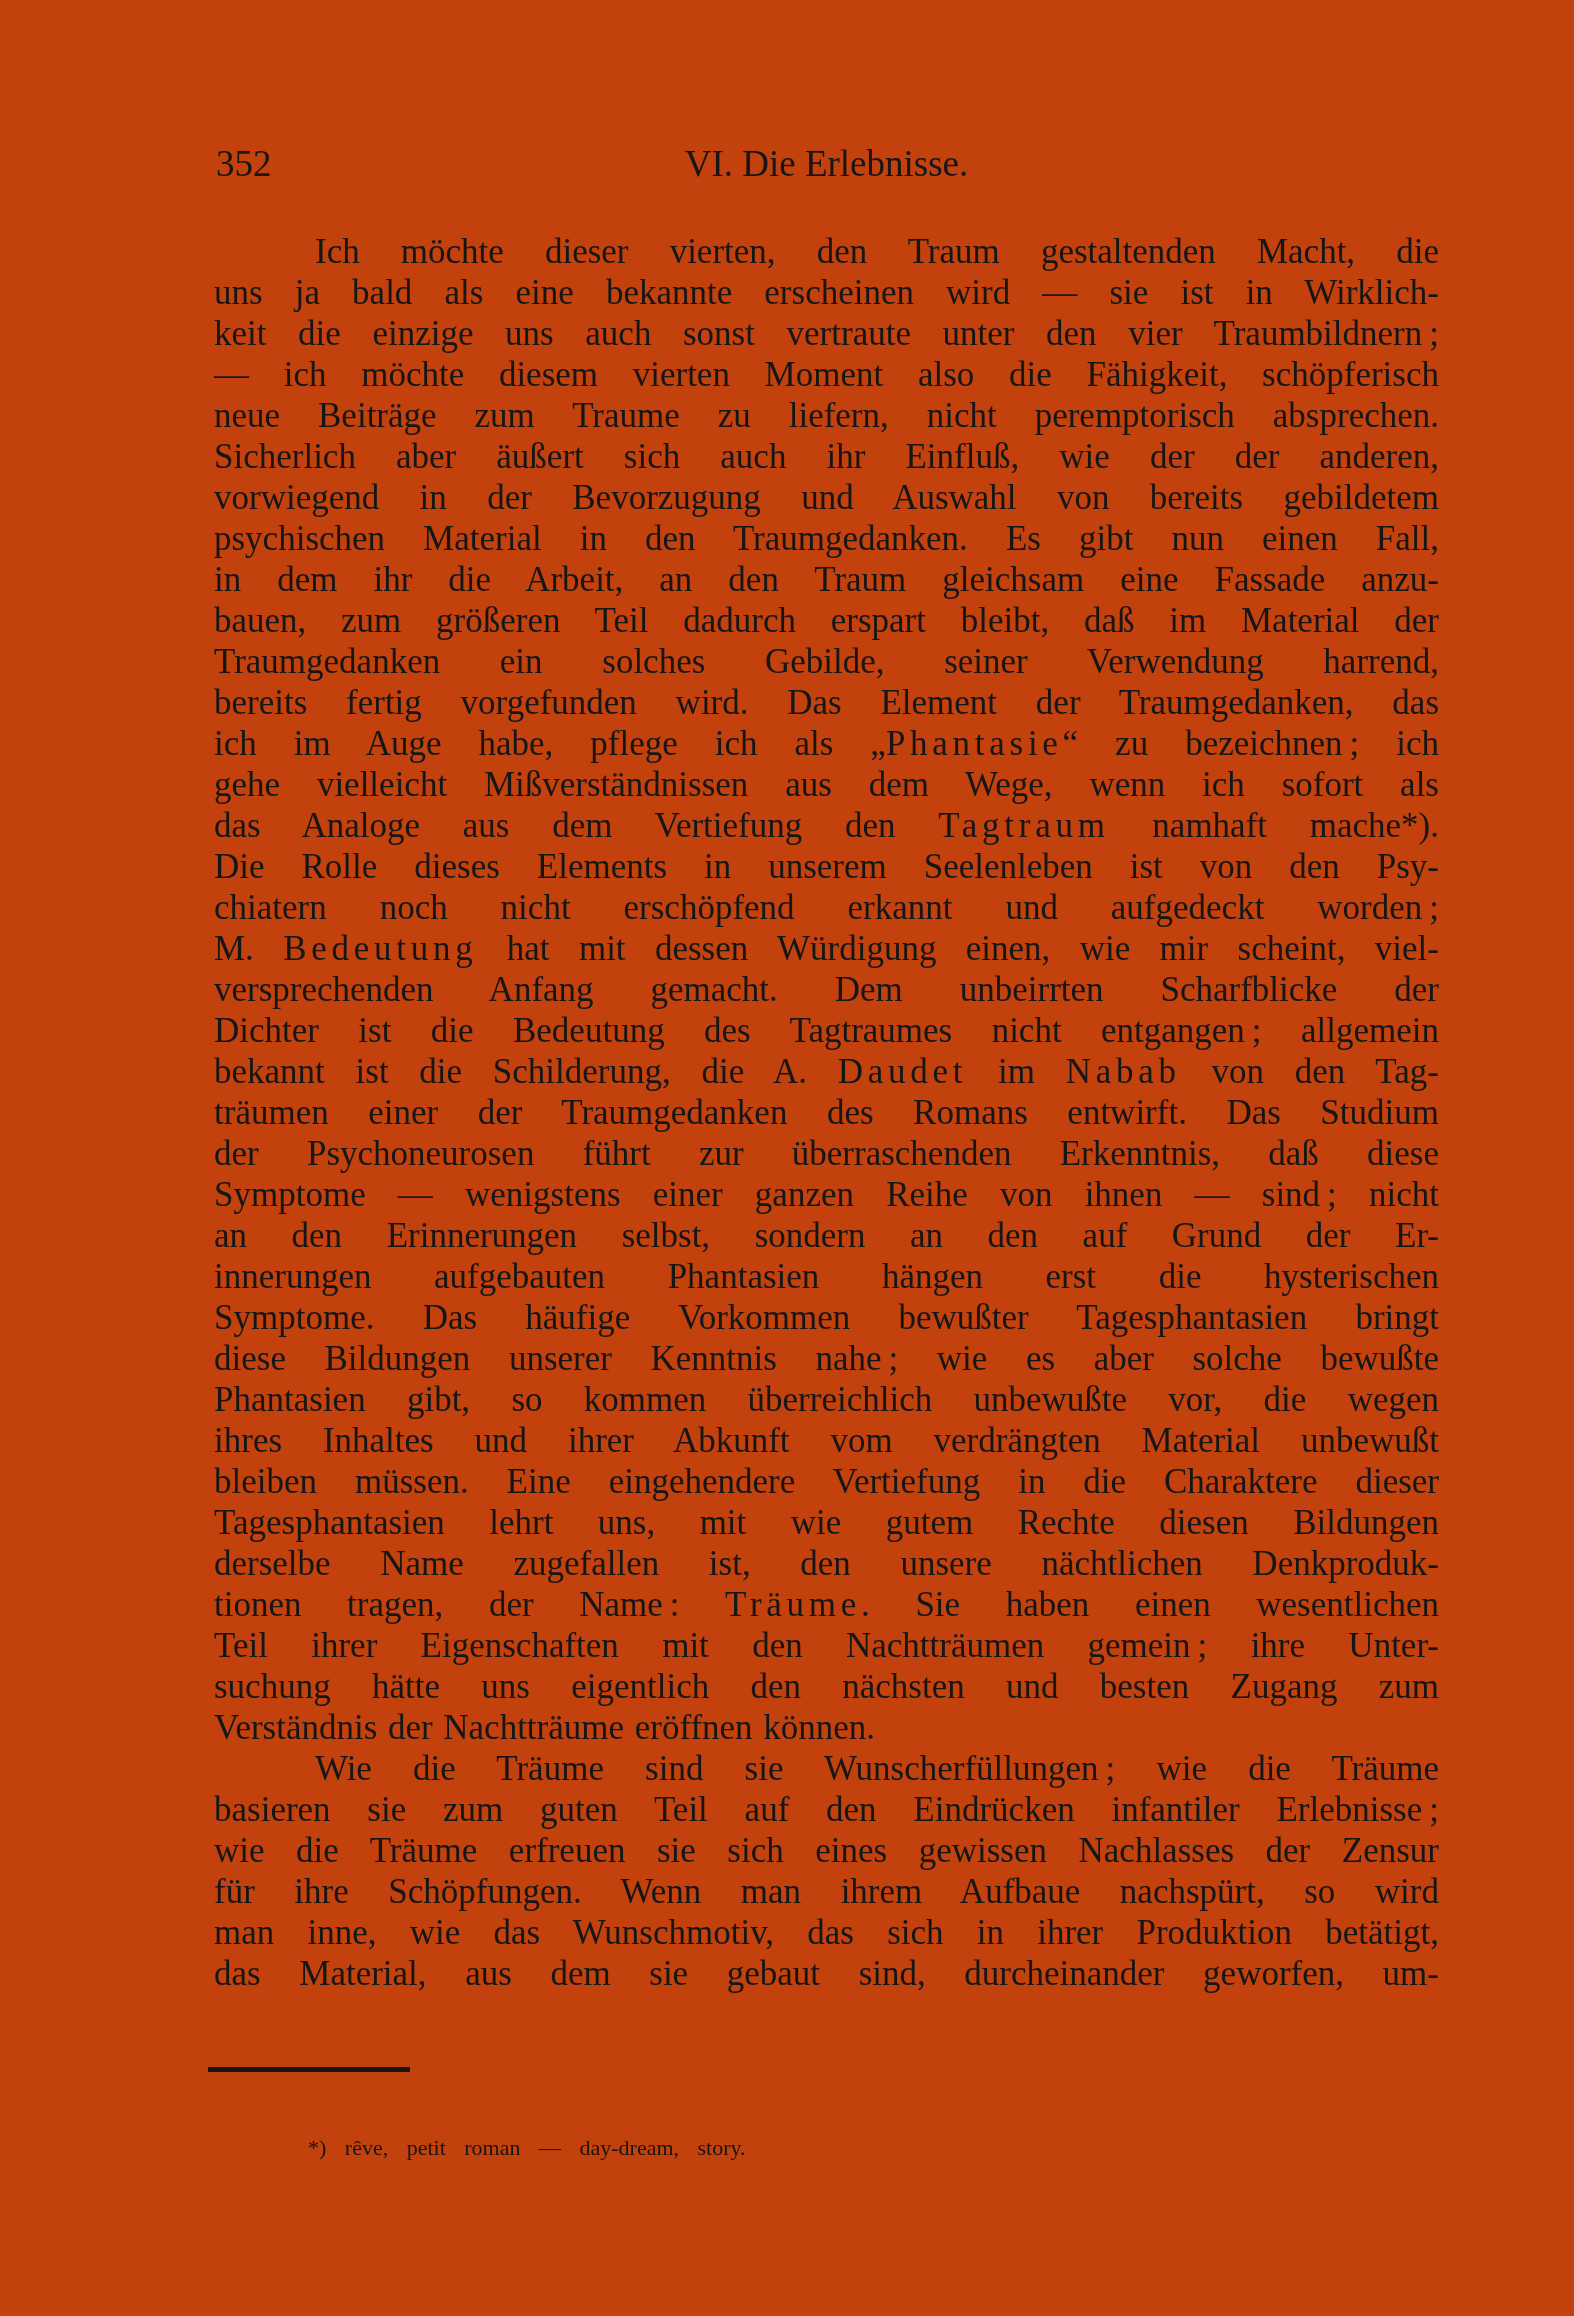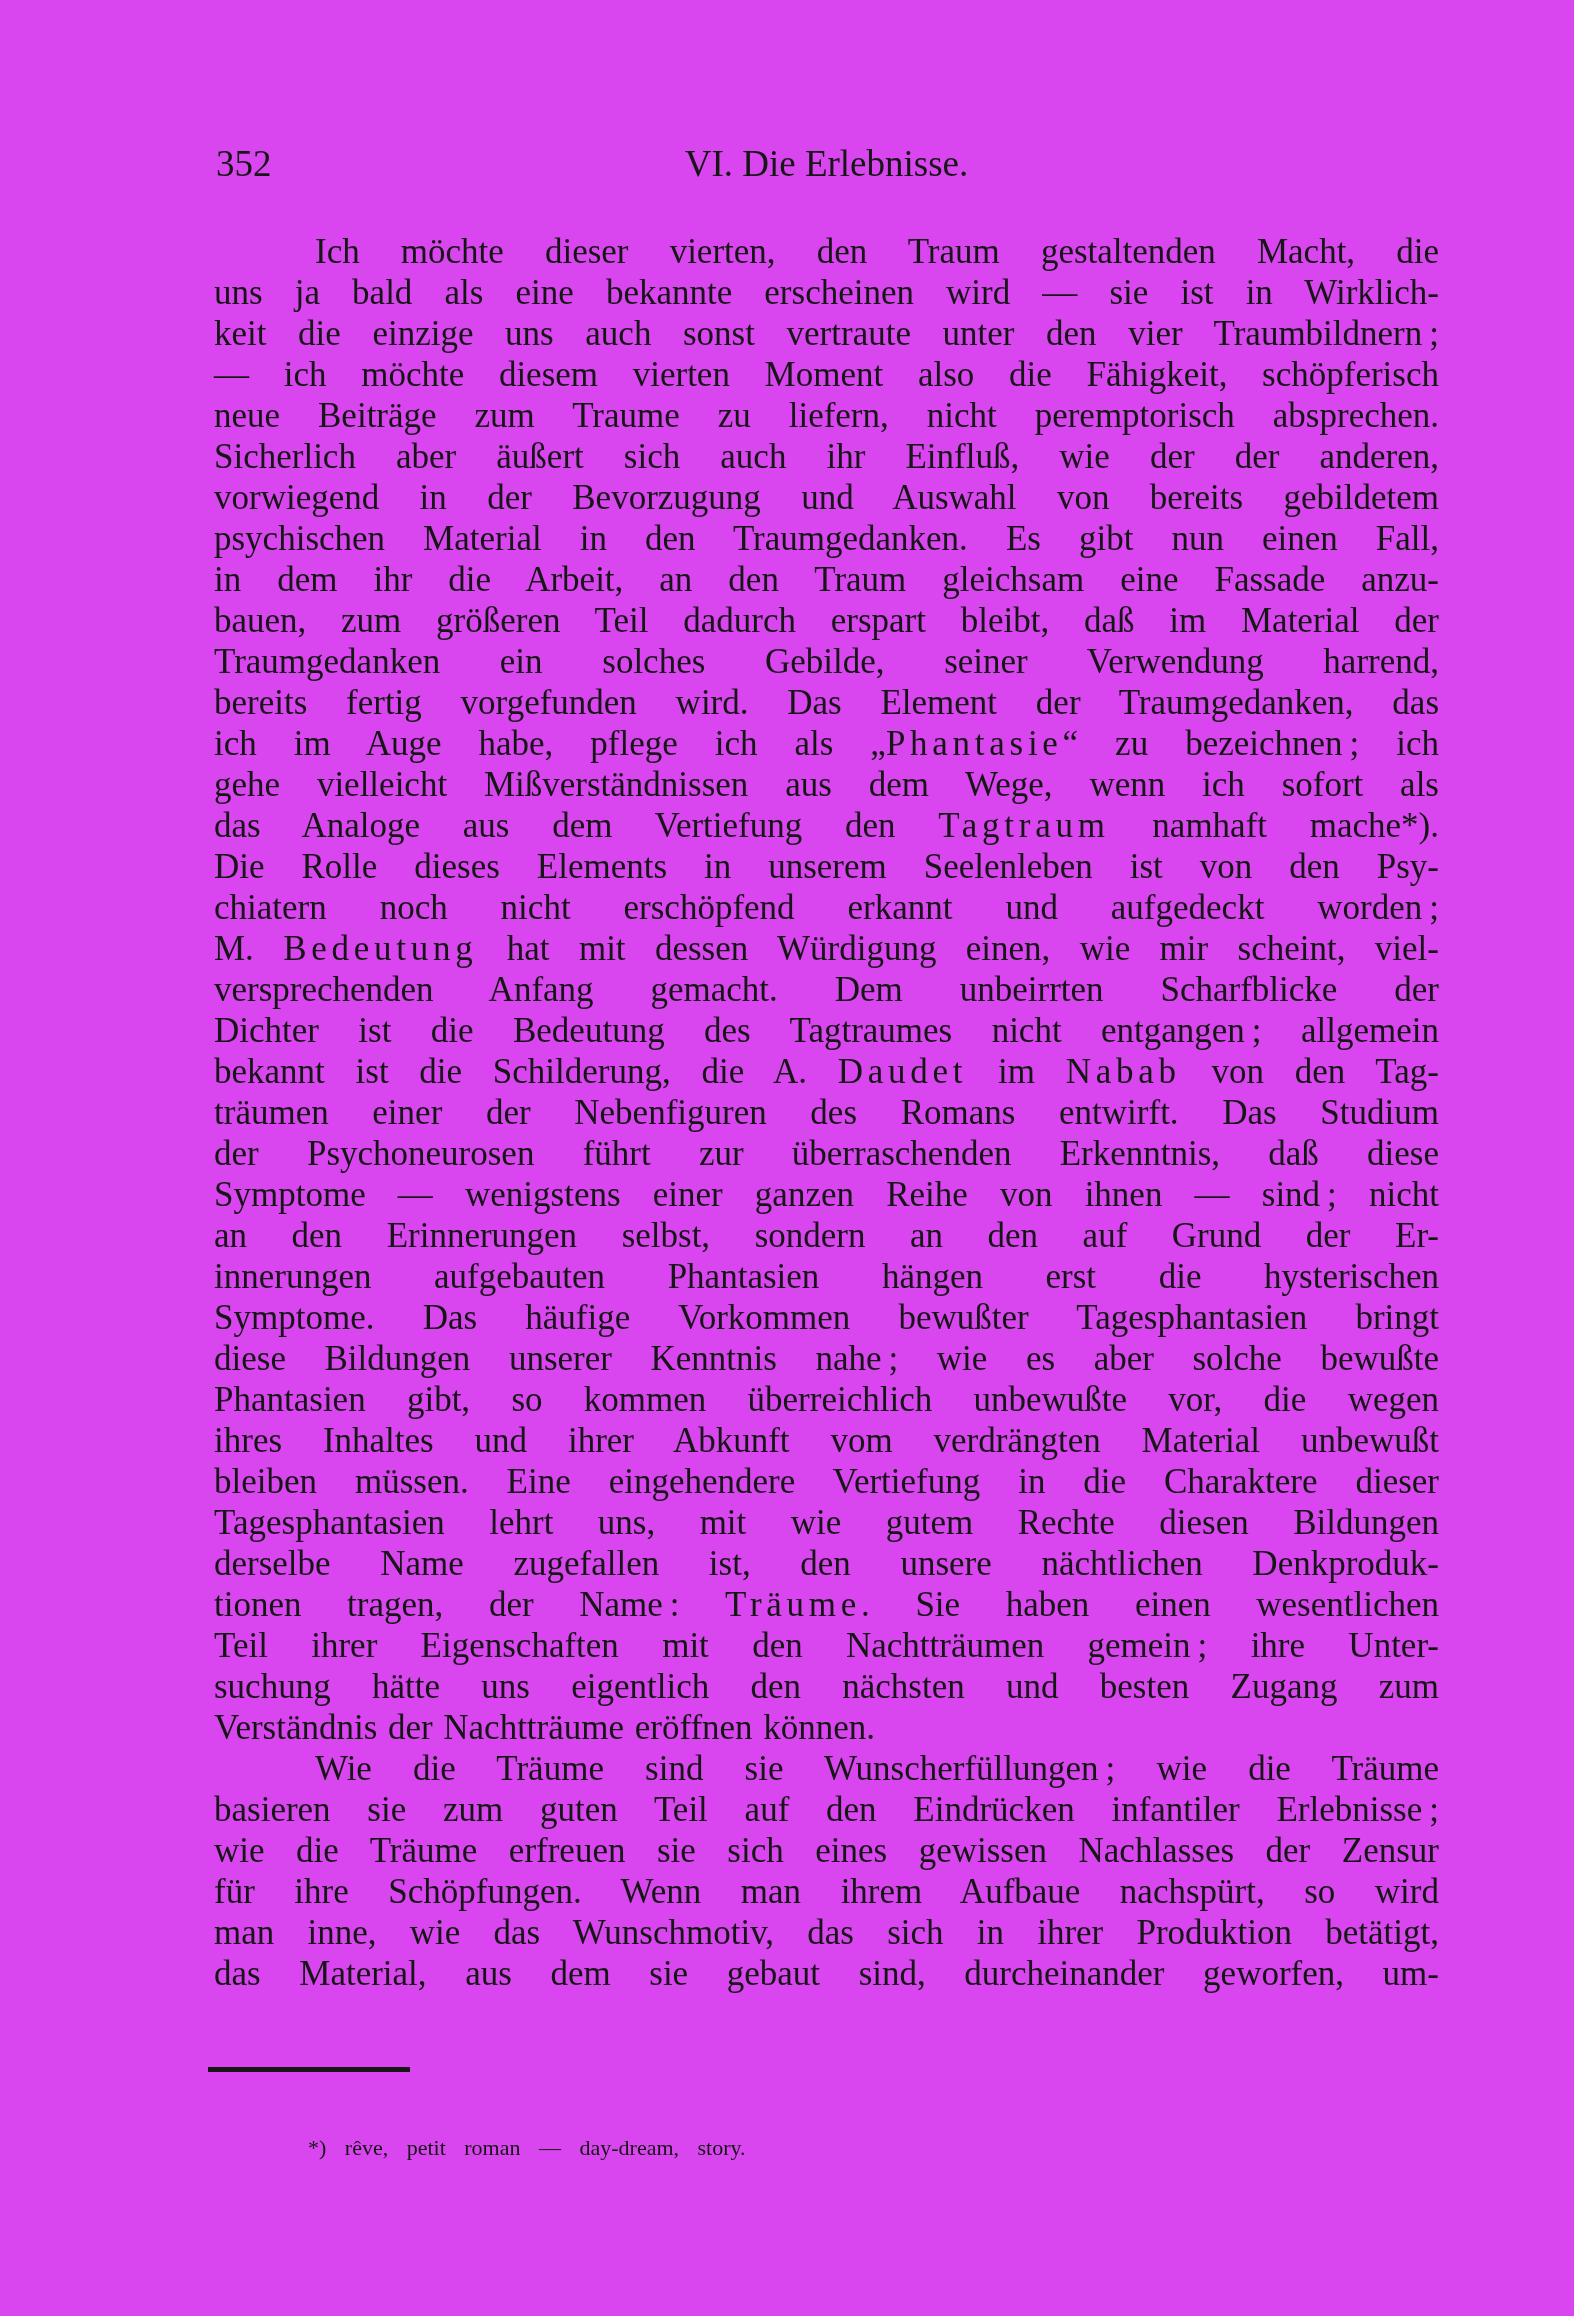--- a/index.html
+++ b/index.html
@@ -4,21 +4,21 @@
 <style>
   html, body {
     margin: 0;
     padding: 0;
     background: #e8e8e8;
   }
   .page {
     position: relative;
     width: 1575px;
     height: 2317px;
-    background: #d946ef;
+    background: #c2410c;
     color: #161616;
     font-family: "Liberation Serif", "DejaVu Serif", serif;
     overflow: hidden;
   }
   .header-row {
     position: absolute;
     left: 214px;
     top: 141px;
     width: 1225px;
     height: 45px;
@@ -105,21 +105,21 @@
         <div class="line"><span>bereits fertig vorgefunden wird. Das Element der Traumgedanken, das</span></div>
         <div class="line"><span>ich im Auge habe, pflege ich als „</span><span class="sperr">Phantasie</span><span>“ zu bezeichnen ; ich</span></div>
         <div class="line"><span>gehe vielleicht Mißverständnissen aus dem Wege, wenn ich sofort als</span></div>
         <div class="line"><span>das Analoge aus dem Vertiefung den </span><span class="sperr">Tagtraum</span><span> namhaft mache*).</span></div>
         <div class="line"><span>Die Rolle dieses Elements in unserem Seelenleben ist von den Psy-</span></div>
         <div class="line"><span>chiatern noch nicht erschöpfend erkannt und aufgedeckt worden ;</span></div>
         <div class="line"><span>M. </span><span class="sperr">Bedeutung</span><span> hat mit dessen Würdigung einen, wie mir scheint, viel-</span></div>
         <div class="line"><span>versprechenden Anfang gemacht. Dem unbeirrten Scharfblicke der</span></div>
         <div class="line"><span>Dichter ist die Bedeutung des Tagtraumes nicht entgangen ; allgemein</span></div>
         <div class="line"><span>bekannt ist die Schilderung, die A. </span><span class="sperr">Daudet</span><span> im </span><span class="sperr">Nabab</span><span> von den Tag-</span></div>
-        <div class="line"><span>träumen einer der Nebenfiguren des Romans entwirft. Das Studium</span></div>
+        <div class="line"><span>träumen einer der Traumgedanken des Romans entwirft. Das Studium</span></div>
         <div class="line"><span>der Psychoneurosen führt zur überraschenden Erkenntnis, daß diese</span></div>
         <div class="line"><span>Symptome — wenigstens einer ganzen Reihe von ihnen — sind ; nicht</span></div>
         <div class="line"><span>an den Erinnerungen selbst, sondern an den auf Grund der Er-</span></div>
         <div class="line"><span>innerungen aufgebauten Phantasien hängen erst die hysterischen</span></div>
         <div class="line"><span>Symptome. Das häufige Vorkommen bewußter Tagesphantasien bringt</span></div>
         <div class="line"><span>diese Bildungen unserer Kenntnis nahe ; wie es aber solche bewußte</span></div>
         <div class="line"><span>Phantasien gibt, so kommen überreichlich unbewußte vor, die wegen</span></div>
         <div class="line"><span>ihres Inhaltes und ihrer Abkunft vom verdrängten Material unbewußt</span></div>
         <div class="line"><span>bleiben müssen. Eine eingehendere Vertiefung in die Charaktere dieser</span></div>
         <div class="line"><span>Tagesphantasien lehrt uns, mit wie gutem Rechte diesen Bildungen</span></div>

